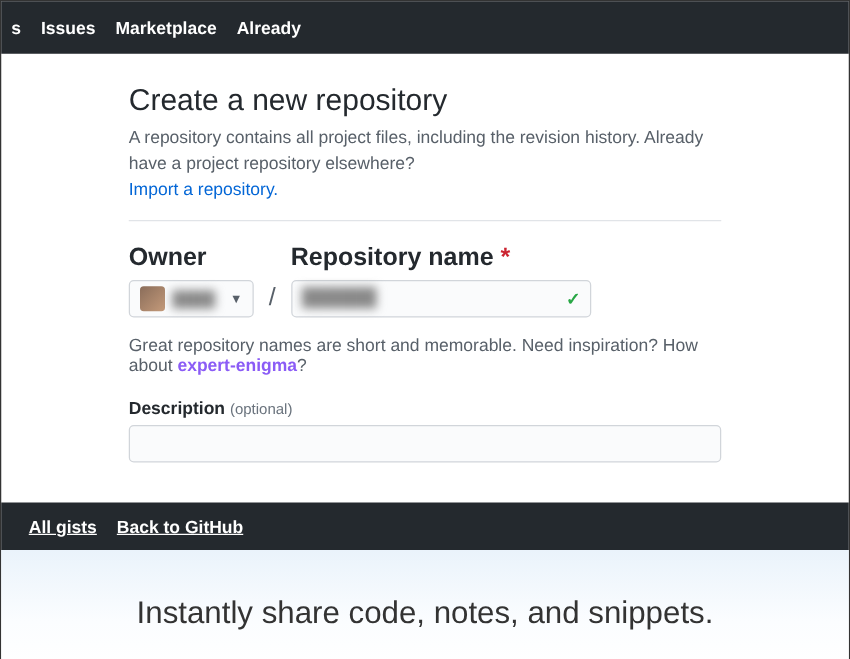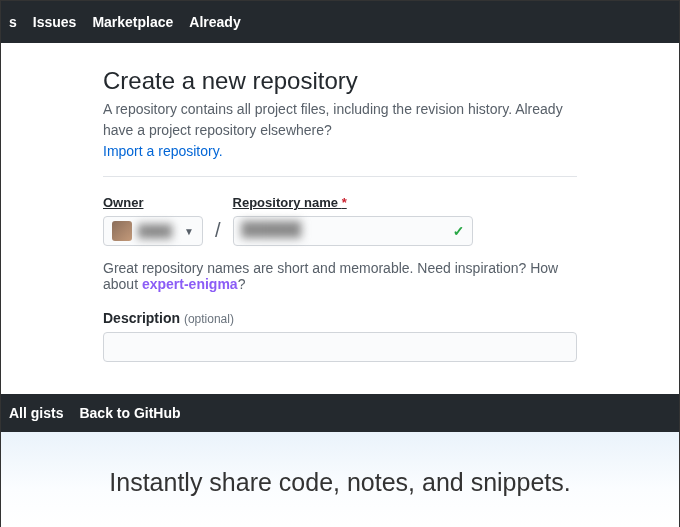--- a/index.html
+++ b/index.html
@@ -5,37 +5,37 @@
 * { box-sizing: border-box; margin: 0; padding: 0; }
 body { font-family: -apple-system, BlinkMacSystemFont, "Segoe UI", Helvetica, Arial, sans-serif; font-size: 14px; color: #24292e; background: #fff; width: 680px; }
 .top-nav { background: #24292e; color: #fff; height: 42px; display: flex; align-items: center; padding: 0 8px; font-weight: 600; font-size: 14px; }
 .top-nav a { color: #fff; text-decoration: none; margin-right: 16px; cursor: pointer; }
 .repo-section { padding: 24px 102px 20px 102px; }
 h2 { font-size: 24px; font-weight: 400; margin-bottom: 4px; }
 .sub { color: #586069; font-size: 14px; line-height: 1.5; }
 .sub a { color: #0366d6; text-decoration: none; }
 .hr { border: none; border-top: 1px solid #e1e4e8; margin: 14px 0 18px 0; }
 .form-row { display: flex; align-items: flex-end; gap: 8px; }
-.form-group label { display: block; font-weight: 600; font-size: 13px; margin-bottom: 6px; text-decoration: underline; }
+.form-group label { display: block; font-weight: 600; font-size: 20px; margin-bottom: 6px; }
 .req { color: #cb2431; }
 .owner-select { display: inline-flex; align-items: center; border: 1px solid #d1d5da; border-radius: 4px; background: #fafbfc; padding: 4px 8px; height: 30px; cursor: pointer; width: 100px; }
 .owner-select .avatar { width: 20px; height: 20px; border-radius: 3px; background: linear-gradient(135deg,#8a6d5a,#c49a7a); margin-right: 6px; }
 .owner-select .name { flex: 1; filter: blur(4px); color: #888; font-size: 12px; }
 .owner-select .caret { font-size: 10px; color: #586069; }
 .slash { font-size: 20px; color: #586069; padding: 0 4px 4px 4px; }
 .repo-input-wrap { position: relative; }
 .repo-input { width: 240px; height: 30px; border: 1px solid #d1d5da; border-radius: 4px; padding: 4px 30px 4px 8px; background: #fafbfc; font-size: 14px; }
 .repo-input .blurred { filter: blur(4px); color: #888; }
 .check { position: absolute; right: 8px; top: 50%; transform: translateY(-50%); color: #28a745; font-weight: bold; }
 .hint { font-size: 14px; color: #586069; margin-top: 14px; }
 .hint strong { color: #8b5cf6; font-weight: 600; }
 .desc-label { font-weight: 600; margin-top: 18px; display: block; }
 .opt { color: #6a737d; font-weight: 400; font-size: 12px; }
 .desc-input { width: 100%; height: 30px; border: 1px solid #d1d5da; border-radius: 4px; margin-top: 6px; padding: 4px 8px; background: #fafbfc; }
-.gist-nav { background: #24292e; color: #fff; height: 38px; display: flex; align-items: center; padding: 0 8px; font-weight: 600; font-size: 14px; margin-top: 12px; }
+.gist-nav { background: #24292e; color: #fff; height: 38px; display: flex; align-items: center; padding: 0 22px; font-weight: 600; font-size: 14px; margin-top: 12px; text-decoration: underline; }
 .gist-nav a { color: #fff; text-decoration: none; margin-right: 16px; cursor: pointer; }
 .gist-hero { background: linear-gradient(180deg, #eaf3fb 0%, #fbfdff 60%, #ffffff 100%); text-align: center; padding: 36px 0 30px 0; }
 .gist-hero h3 { font-size: 25px; font-weight: 300; color: #333; }
 .watermark { position: absolute; right: 8px; top: 512px; font-size: 10px; color: #999; margin-top: 27px; }
 .frame { border: 1px solid #333; width: 680px; position: relative; }
 </style>
 </head>
 <body>
 <div class="frame">
 

